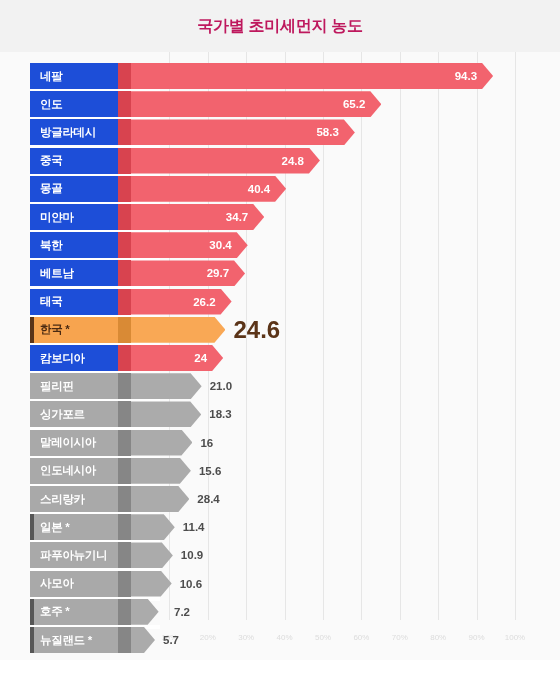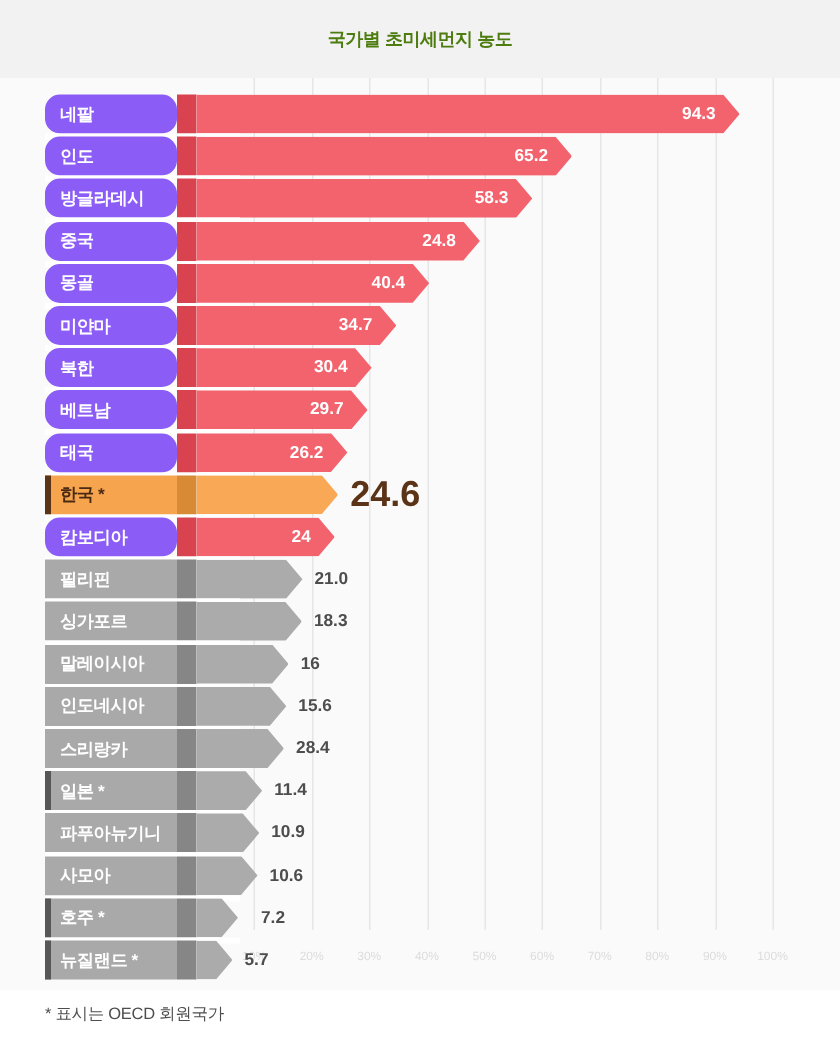--- a/index.html
+++ b/index.html
@@ -26,23 +26,23 @@
     left: 0;
     top: 0;
     width: 560px;
     height: 52px;
     background: #f2f2f2;
     display: flex;
     align-items: center;
     justify-content: center;
   }
   .header-title {
-    font-size: 12px;
+    font-size: 16px;
     font-weight: bold;
-    color: #4d7c0f;
+    color: #be185d;
     letter-spacing: -0.3px;
   }
 
   
   .plot {
     position: absolute;
     left: 0;
     top: 52px;
     width: 560px;
     height: 608px;
@@ -90,21 +90,21 @@
     position: absolute;
     left: 30px;
     top: 0;
     height: 26px;
     width: 88px;
     display: flex;
     align-items: center;
     box-sizing: border-box;
     padding-left: 10px;
   }
-  .row-label-block.red   { background: #8b5cf6; border-radius: 10px; }
+  .row-label-block.red   { background: #1d4ed8; }
   .row-label-block.orange{ background: #f7a44f; }
   .row-label-block.gray  { background: #a9a9a9; }
 
   .row-accent {
     position: absolute;
     left: 30px;
     top: 0;
     width: 4px;
     height: 26px;
   }
@@ -421,15 +421,14 @@
             <span class="row-label">뉴질랜드 *</span>
           </div>
           <div class="row-accent on-gray"></div>
           <div class="row-fold gray"></div>
           <div class="row-bar gray" style="width: 24px;"></div>
           <div class="bar-value-out" style="left: 163px;">5.7</div>
         </div>
       </div>
   </div>
 
-  <div class="footnote">* 표시는 OECD 회원국가</div>
 
 </div>
 
 </body></html>

